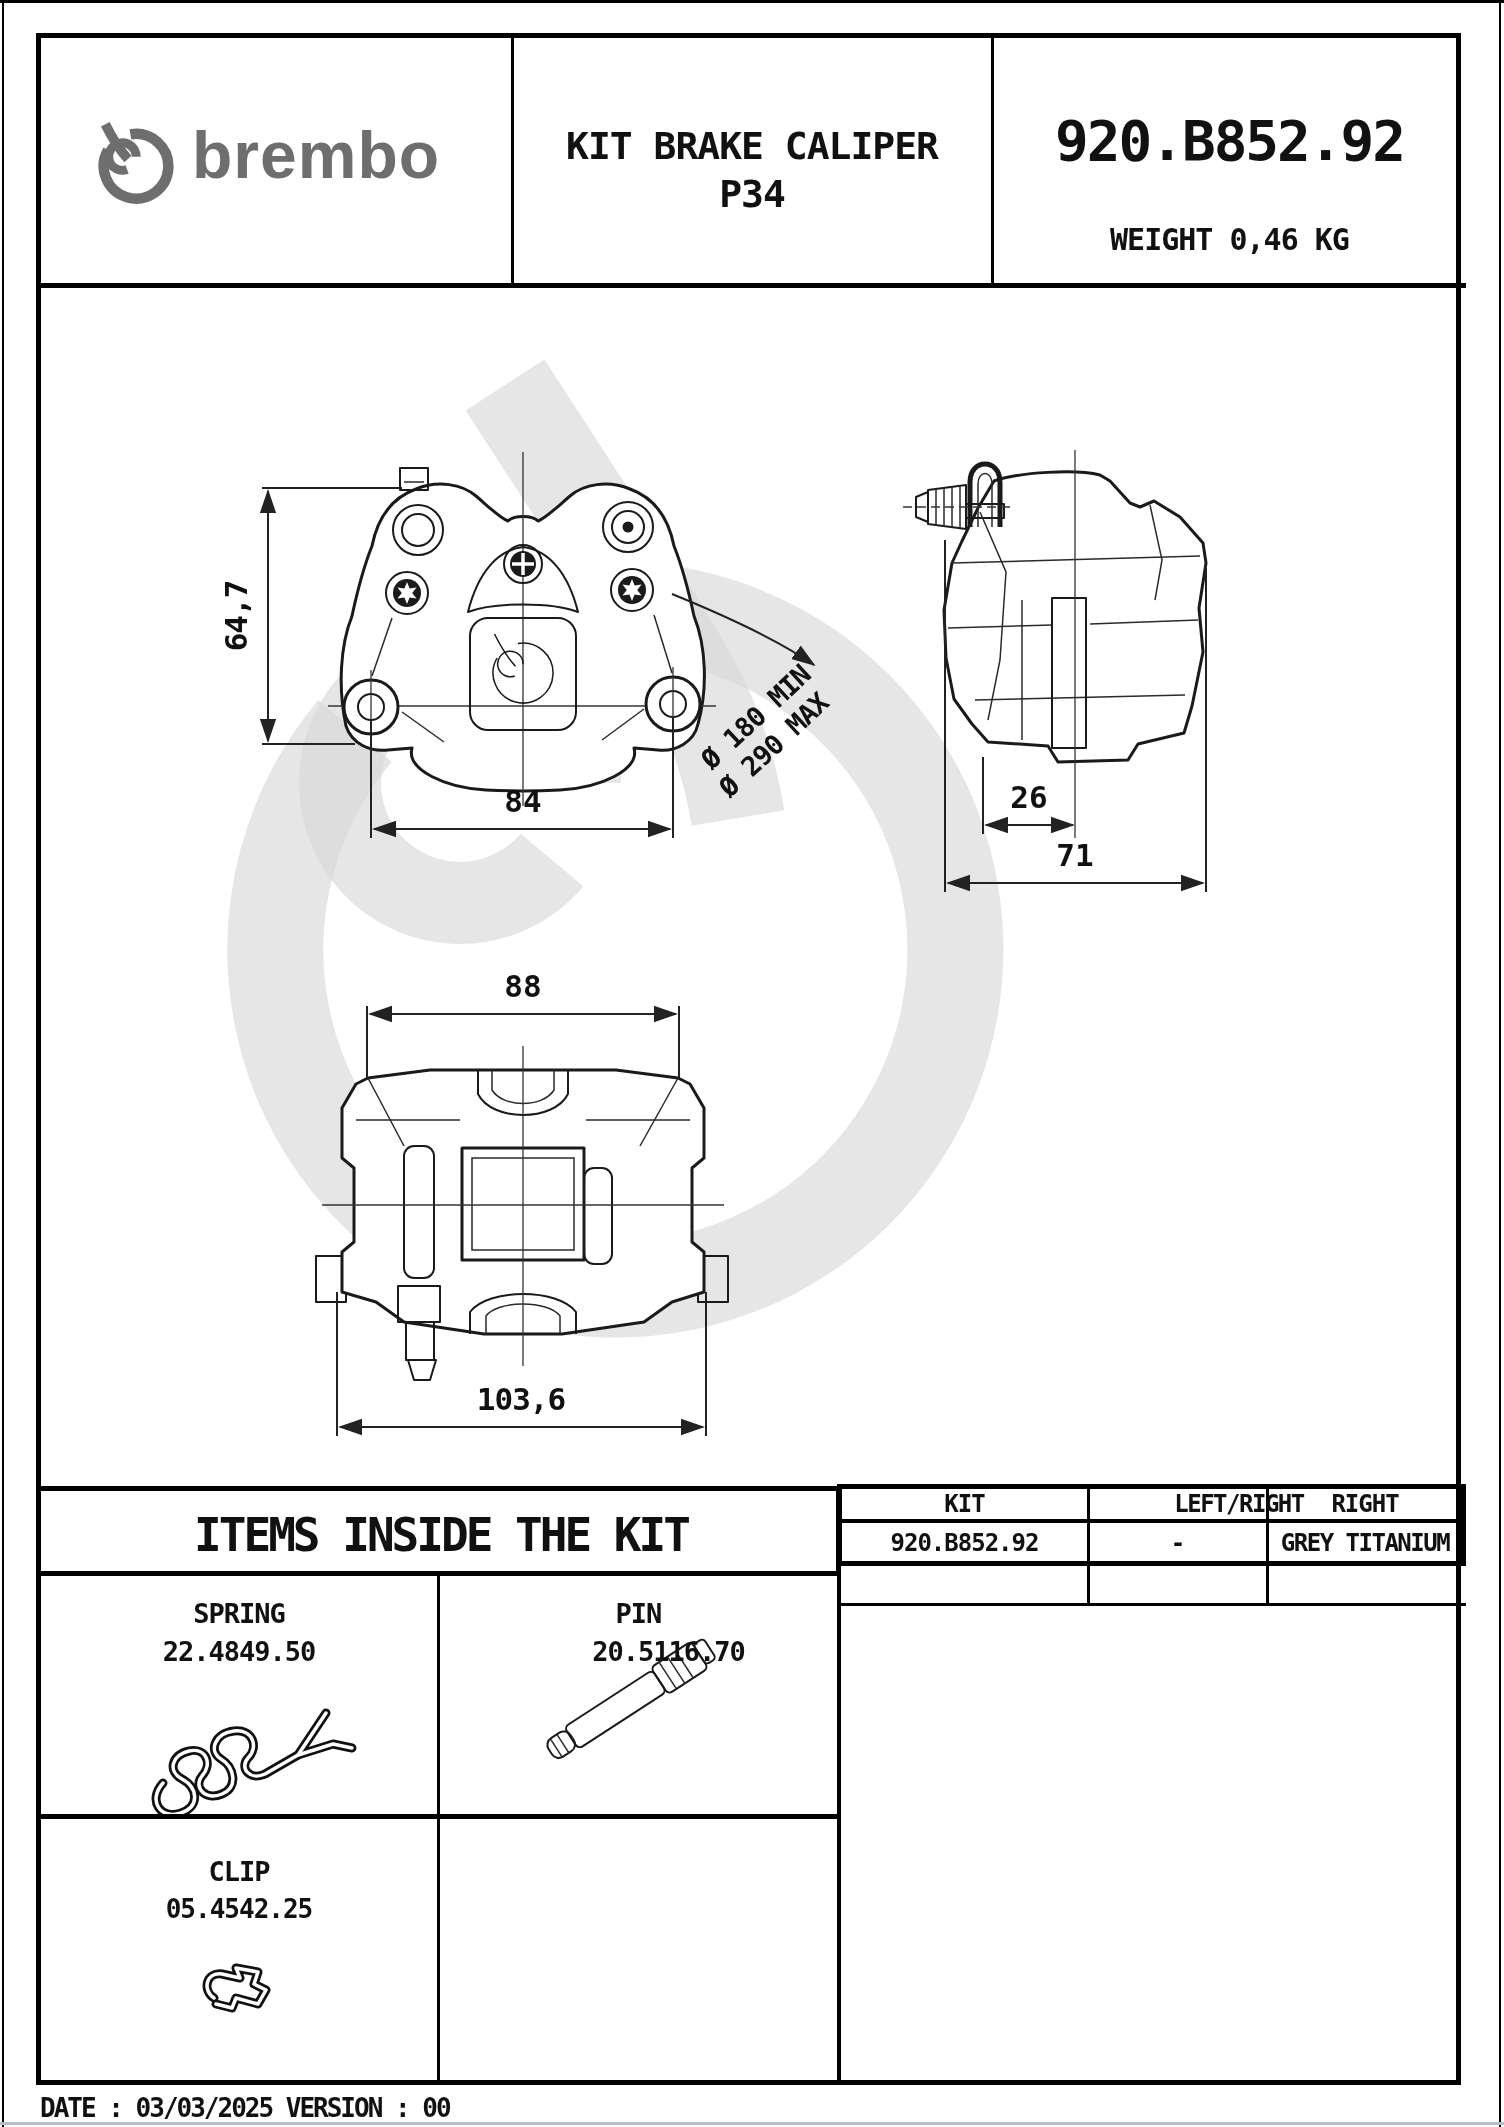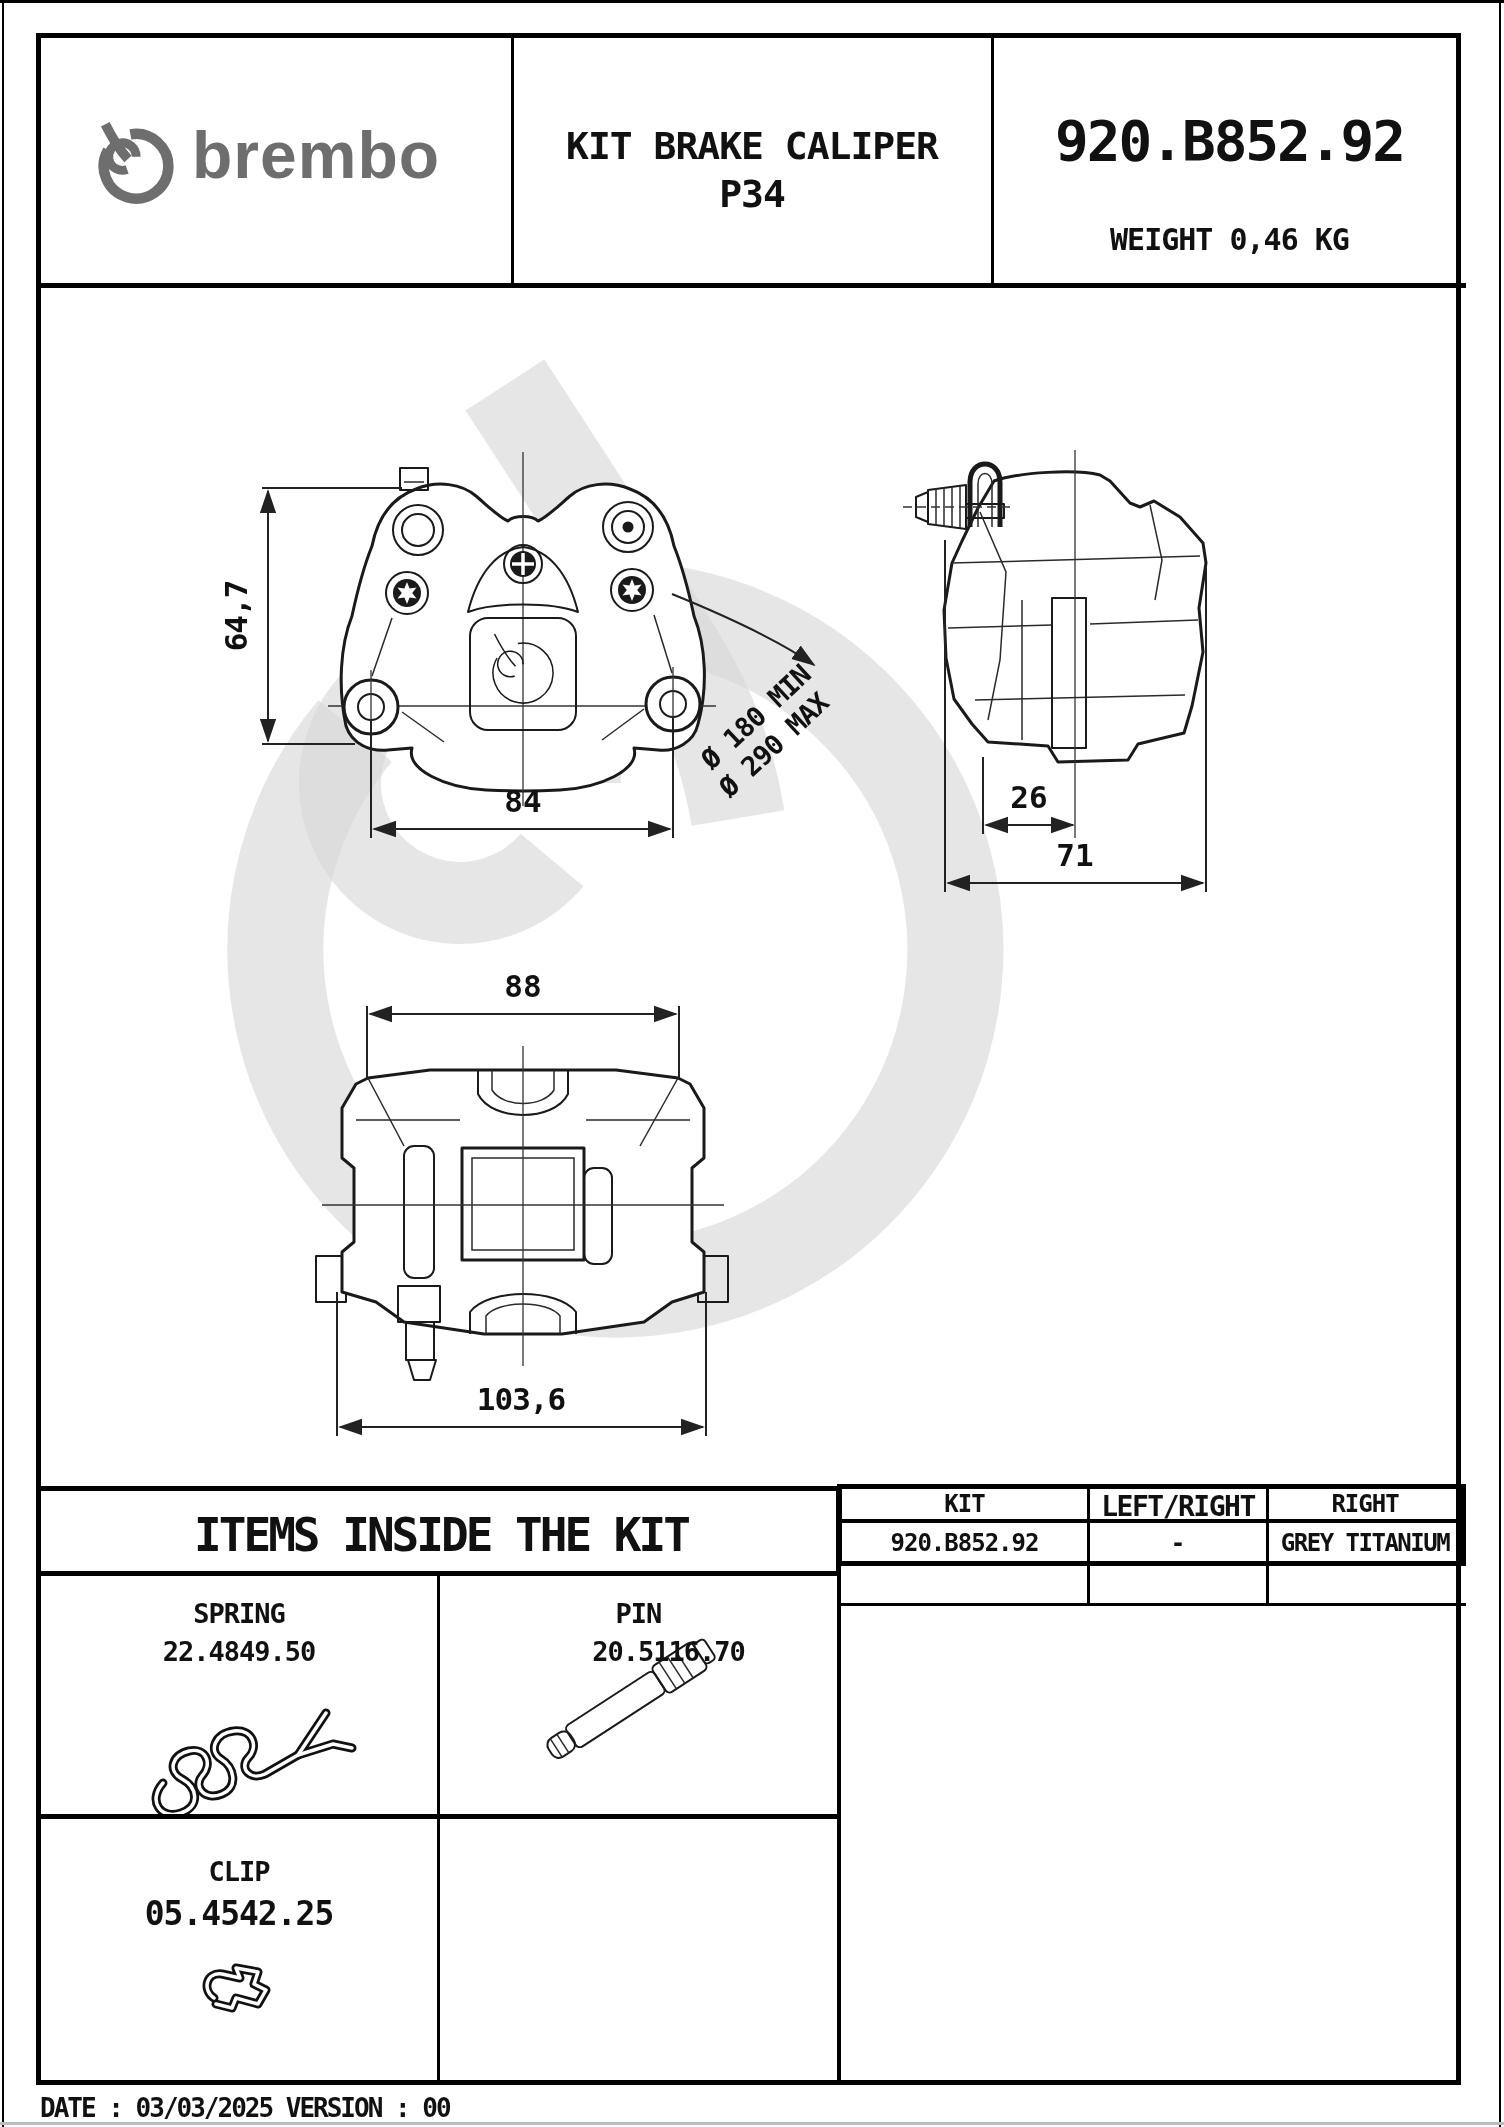--- a/index.html
+++ b/index.html
@@ -243,24 +243,24 @@
 
   <div class="txt" style="left:41px;width:800px;top:1508px;font-size:46px;letter-spacing:-3px;">ITEMS INSIDE THE KIT</div>
 
   <div class="txt" style="left:41px;width:396px;top:1598px;font-size:27px;letter-spacing:-1px;">SPRING</div>
   <div class="txt" style="left:41px;width:396px;top:1636px;font-size:27px;letter-spacing:-1px;">22.4849.50</div>
 
   <div class="txt" style="left:440px;width:397px;top:1598px;font-size:27px;letter-spacing:-1px;">PIN</div>
   <div class="txt" style="left:440px;width:397px;top:1636px;font-size:27px;letter-spacing:-1px;padding-left:30px;">20.5116.70</div>
 
   <div class="txt" style="left:41px;width:396px;top:1856px;font-size:27px;letter-spacing:-1px;">CLIP</div>
-  <div class="txt" style="left:41px;width:396px;top:1894px;font-size:33px;letter-spacing:-1px;">05.4542.25</div>
+  <div class="txt" style="left:41px;width:396px;top:1894px;font-size:26px;letter-spacing:-1px;">05.4542.25</div>
 
   <div class="txt" style="left:842px;width:245px;top:1490px;font-size:24px;letter-spacing:-1px;">KIT</div>
-  <div class="txt" style="left:1090px;width:176px;top:1490px;font-size:28px;letter-spacing:-1.5px;">LEFT/RIGHT</div>
+  <div class="txt" style="left:1151px;width:176px;top:1490px;font-size:24px;letter-spacing:-1.5px;">LEFT/RIGHT</div>
   <div class="txt" style="left:1269px;width:192px;top:1490px;font-size:24px;letter-spacing:-1px;">RIGHT</div>
 
   <div class="txt" style="left:842px;width:245px;top:1529px;font-size:24px;letter-spacing:-1px;">920.B852.92</div>
   <div class="txt" style="left:1090px;width:176px;top:1529px;font-size:24px;">-</div>
   <div class="txt" style="left:1269px;width:192px;top:1529px;font-size:24px;letter-spacing:-1.5px;">GREY TITANIUM</div>
 
   <div class="txt" style="left:40px;top:2093px;font-size:26px;letter-spacing:-2px;text-align:left;">DATE : 03/03/2025 VERSION : 00</div>
 
 </div>
 

